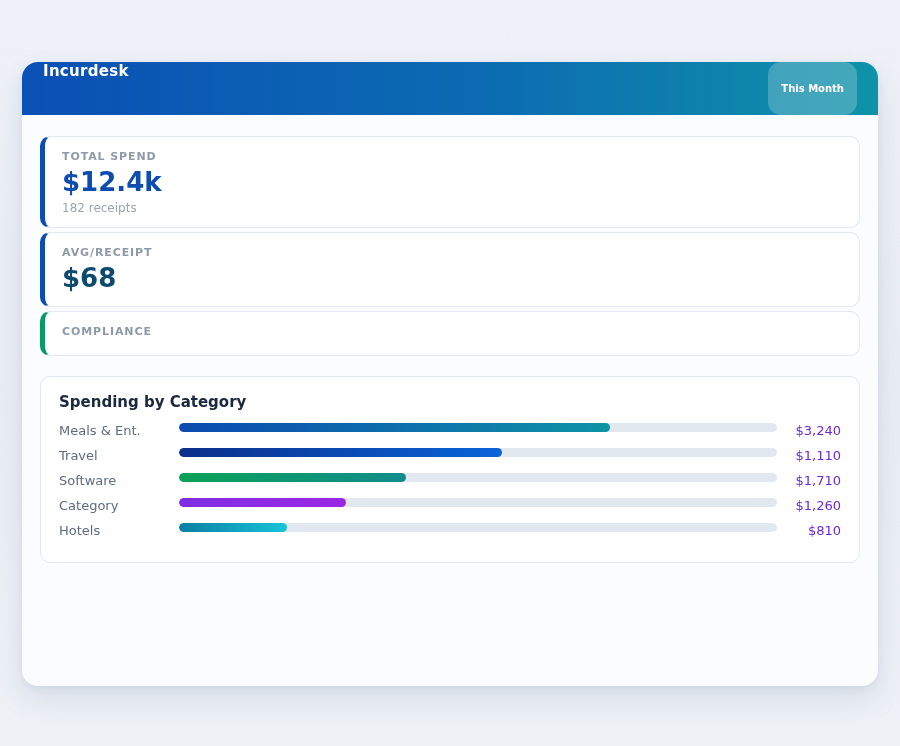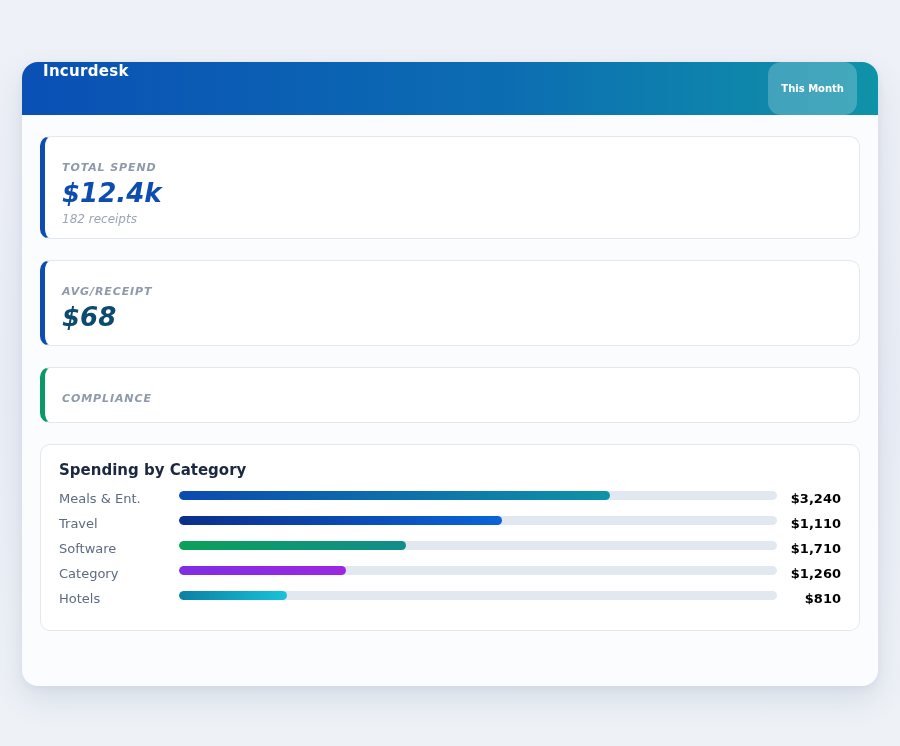--- a/index.html
+++ b/index.html
@@ -44,23 +44,22 @@
     cursor: pointer;
     font-family: inherit;
   }
   .content { padding: 21px 18px 0 18px; }
   .stat-card {
     background: #ffffff;
     border: 1px solid #e3e8f0;
     border-left-width: 5px;
     border-left-style: solid;
     border-radius: 10px;
-    padding: 24px 17px 12px 17px;
-    margin-bottom: 21px;
-    font-style: italic;
+    padding: 13px 17px 12px 17px;
+    margin-bottom: 4px;
   }
   .stat-label {
     font-size: 11px;
     font-weight: bold;
     letter-spacing: 0.9px;
     color: #8e99ab;
     text-transform: uppercase;
     margin-bottom: 5px;
   }
   .stat-value {
@@ -107,22 +106,22 @@
   }
   .chart-fill {
     height: 100%;
     border-radius: 5px;
   }
   .chart-row-value {
     width: 64px;
     flex: 0 0 64px;
     text-align: right;
     font-size: 13px;
-    font-weight: bold;
-    color: #000000;
+    font-weight: normal;
+    color: #6d28d9;
   }
 </style>
 </head>
 <body>
 
 <div class="panel">
   <div class="header">
     <div class="header-title">Incurdesk</div>
     <button class="badge">This Month</button>
   </div>

